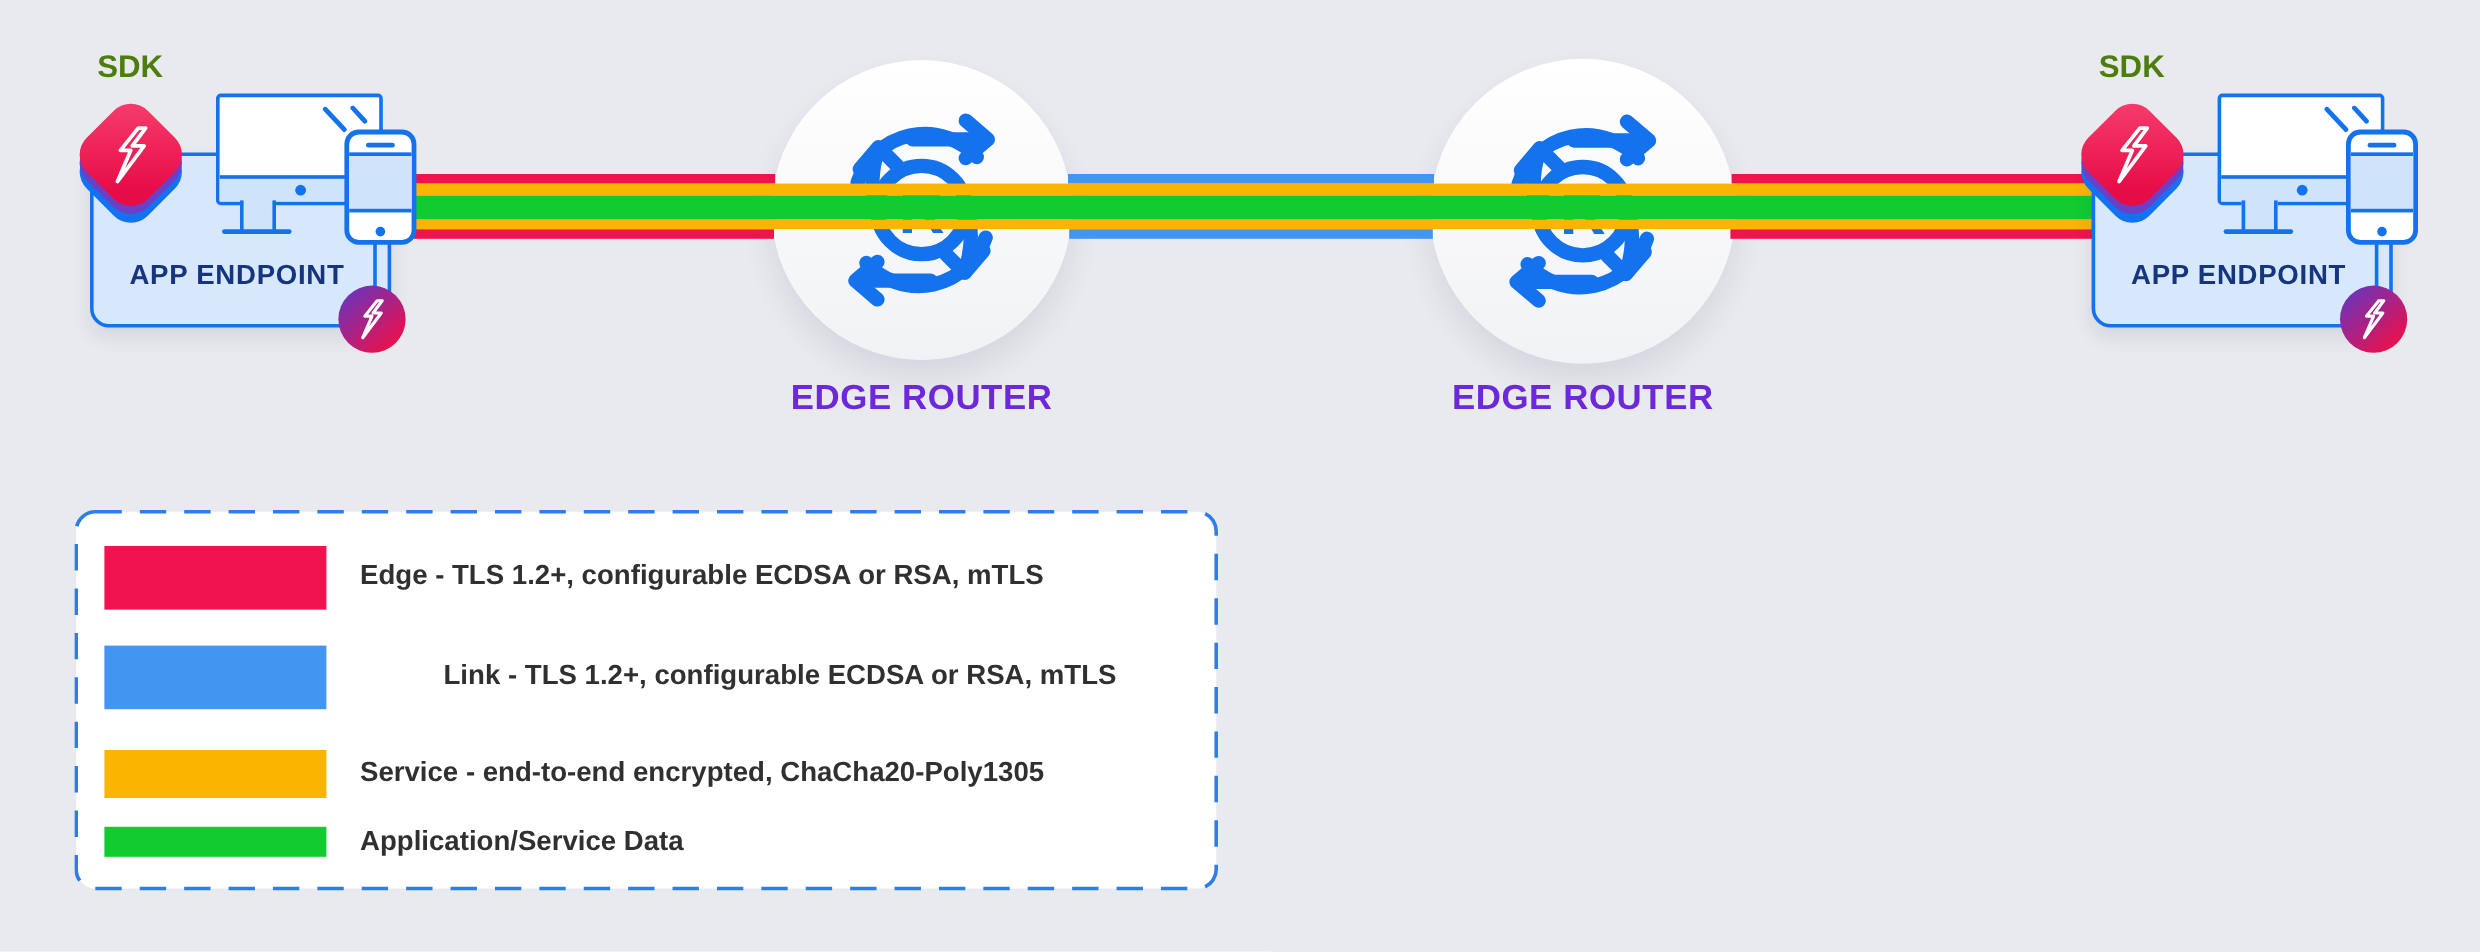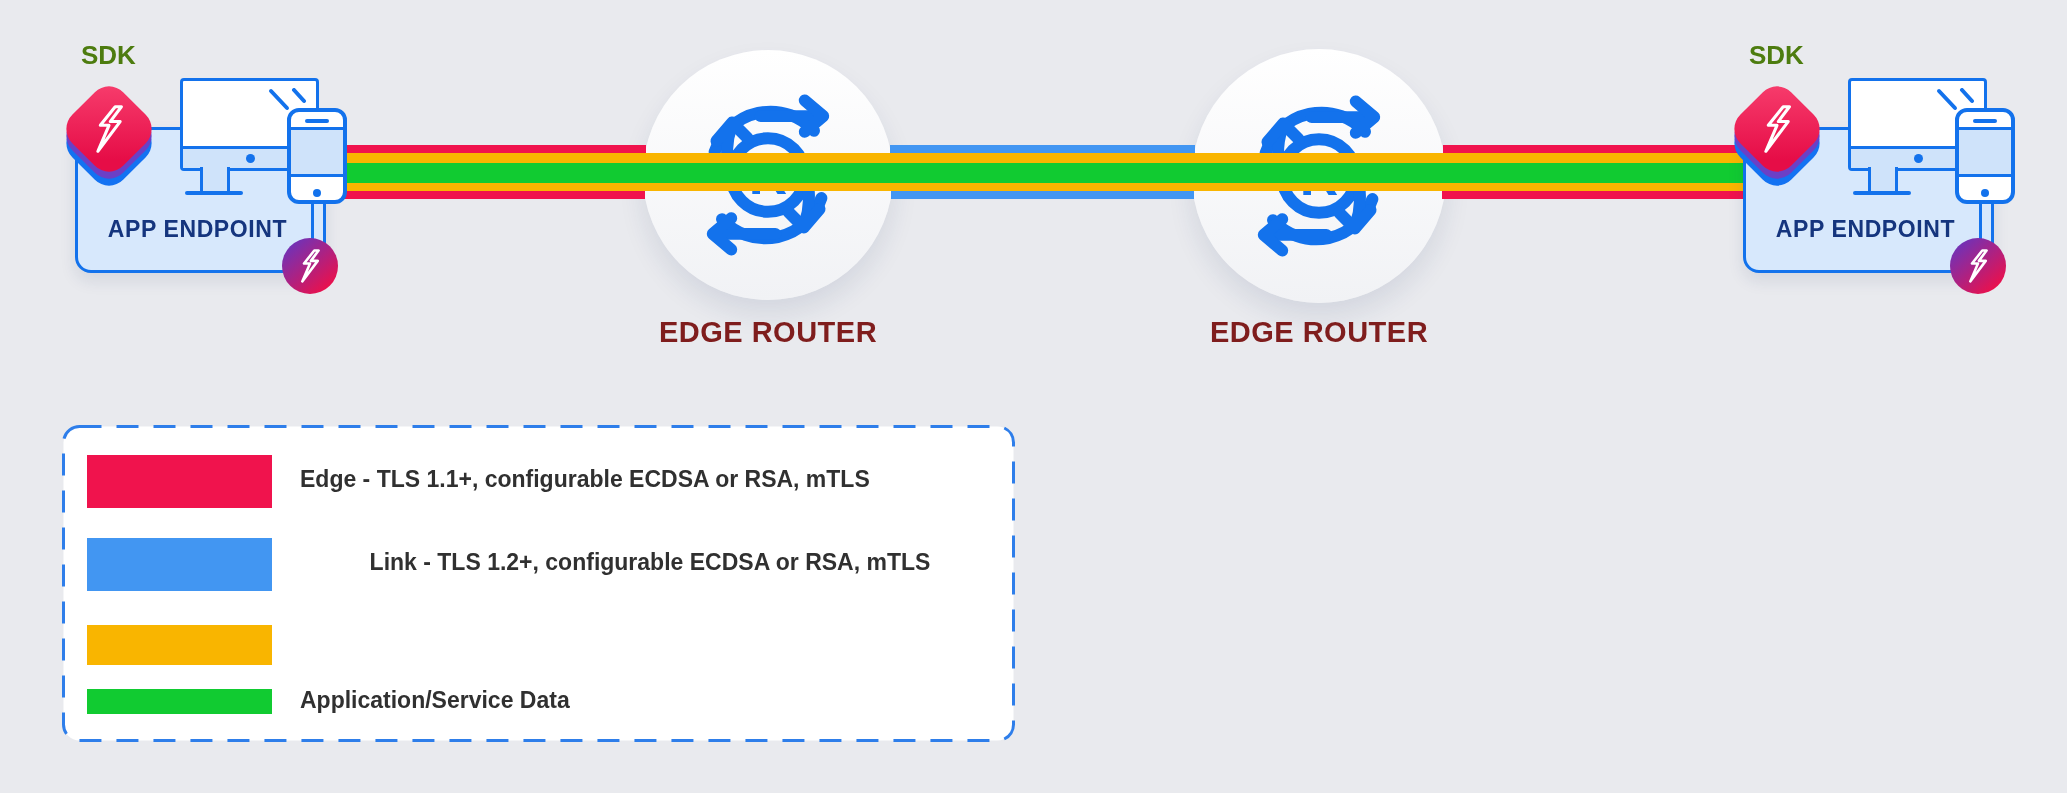--- a/index.html
+++ b/index.html
@@ -12,21 +12,21 @@
   .st-blue{background:#4296F2;}
   .st-yellow{background:#F9B500;}
   .st-green{background:#11CB31;}
 
   
   .router-circle{position:absolute;border-radius:50%;z-index:1;
      background:linear-gradient(180deg,#FFFFFF 0%,#F1F2F5 100%);
      box-shadow:0 14px 26px rgba(30,50,100,0.10);}
   .router-glyph{position:absolute;z-index:1;}
   .router-label{position:absolute;width:340px;text-align:center;z-index:3;
-     color:#7f1d1d;font-size:29px;font-weight:700;letter-spacing:0.5px;}
+     color:#6d28d9;font-size:29px;font-weight:700;letter-spacing:0.5px;}
 
   
   .endpoint{position:absolute;top:40px;width:300px;height:265px;z-index:3;}
   .ep-box{position:absolute;left:30px;top:87px;width:245px;height:140px;
      background:#D7E8FC;border:3px solid #1372EC;border-radius:16px;
      box-shadow:0 8px 16px rgba(30,50,100,0.10);}
   .ep-label{position:absolute;left:30px;top:176px;width:245px;text-align:center;
      color:#15357E;font-size:23px;font-weight:700;letter-spacing:0.6px;}
   .sdk-label{position:absolute;left:36px;top:0px;color:#4d7c0f;font-size:26px;font-weight:700;}
 
@@ -205,21 +205,22 @@
       </svg>
     </div>
     <div class="ep-label">APP ENDPOINT</div>
   </div>
 
   <div class="legend">
     <svg class="border" width="953" height="317">
       <rect x="1.5" y="1.5" width="950" height="314" rx="16" fill="#FFFFFF" stroke="#2E7EEA" stroke-width="3" stroke-dasharray="22 15"></rect>
     </svg>
     <div class="lg-swatch sw0" style="background: rgb(240, 19, 77);"></div>
-    <div class="lg-text tx0">Edge - TLS 1.1+, configurable ECDSA or RSA, mTLS</div>
+    <div class="lg-text tx0">Edge - TLS 1.2+, configurable ECDSA or RSA, mTLS</div>
     <div class="lg-swatch sw1" style="background: rgb(66, 150, 242);"></div>
     <div class="lg-text tx1">Link - TLS 1.2+, configurable ECDSA or RSA, mTLS</div>
     <div class="lg-swatch sw2" style="background: rgb(249, 181, 0);"></div>
+    <div class="lg-text tx2">Service - end-to-end encrypted, ChaCha20-Poly1305</div>
     <div class="lg-swatch sw3" style="background: rgb(17, 203, 49);"></div>
     <div class="lg-text tx3">Application/Service Data</div>
   </div>
 
 </div>
 
 </body></html>

